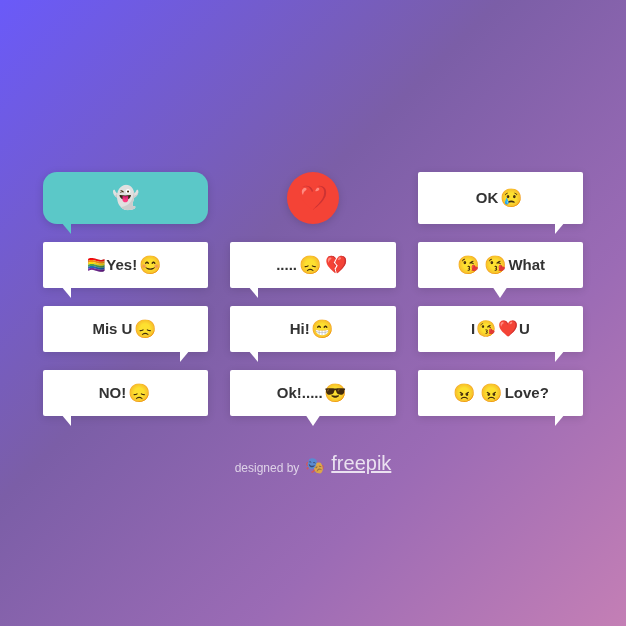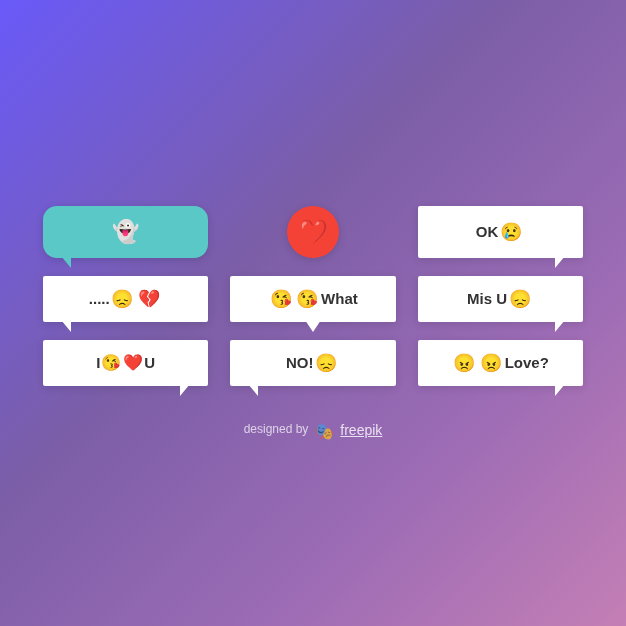--- a/index.html
+++ b/index.html
@@ -120,28 +120,28 @@
     }
 
     .emoji-sm {
       font-size: 16px;
       margin: 0 1px;
     }
 
     .footer {
       margin-top: 16px;
       display: flex;
-      align-items: flex-start;
+      align-items: flex-end;
       gap: 6px;
       font-size: 12px;
       color: rgba(255,255,255,0.7);
     }
 
     .freepik-logo {
-      font-size: 14px;
+      font-size: 20px;
       color: rgba(255,255,255,0.8);
       text-decoration: underline;
     }
   </style>
 </head>
 <body>
 
 <div class="grid">
 
   <div class="bubble-ghost">
@@ -152,52 +152,64 @@
     <div class="bubble-heart">
       <span>❤️</span>
     </div>
   </div>
 
   <div class="bubble tail-br">
     <span>OK </span>
     <span class="emoji">😢</span>
   </div>
 
+  <div class="bubble tail-bl">
+    <span>🏳️‍🌈Yes!</span>
+    <span class="emoji">😊</span>
+  </div>
 
   <div class="bubble tail-bl">
     <span>.....</span>
     <span class="emoji">😞</span>
     <span class="emoji">💔</span>
   </div>
 
   <div class="bubble tail-bc">
     <span class="emoji">😘</span>
     <span class="emoji">😘</span>
     <span>What</span>
   </div>
 
   <div class="bubble tail-br">
     <span>Mis U </span>
     <span class="emoji">😞</span>
   </div>
 
+  <div class="bubble tail-bl">
+    <span>Hi!</span>
+    <span class="emoji">😁</span>
+  </div>
 
 
   <div class="bubble tail-br">
     <span>I </span>
     <span class="emoji-sm">😘</span>
     <span class="emoji-sm">❤️</span>
     <span> U</span>
   </div>
 
   <div class="bubble tail-bl">
     <span>NO!</span>
     <span class="emoji">😞</span>
   </div>
 
+  <div class="bubble tail-bc">
+    <span>Ok!.....</span>
+    <span class="emoji">😎</span>
+  </div>
 
   <div class="bubble tail-br">
     <span class="emoji">😠</span>
     <span class="emoji">😠</span>
     <span>Love?</span>
   </div>
 
 </div>
 
 <div class="footer">

